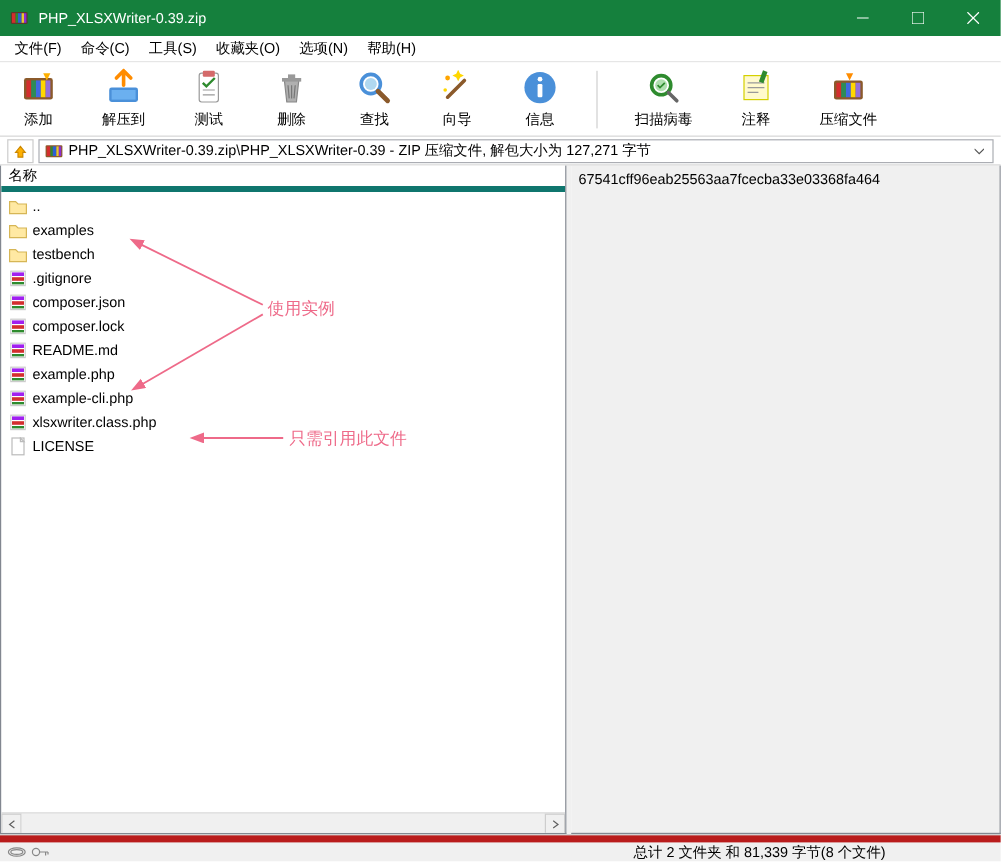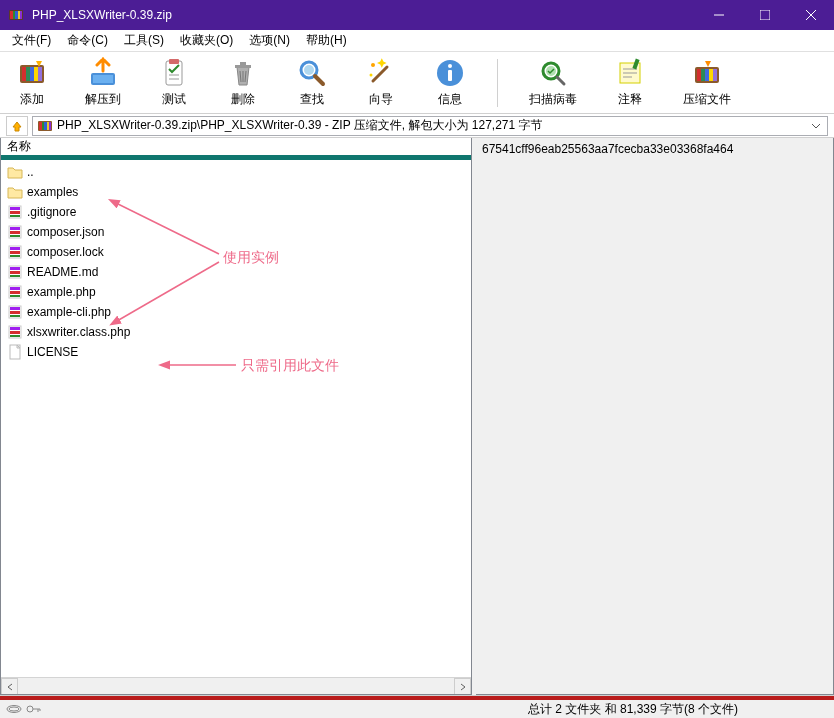--- a/index.html
+++ b/index.html
@@ -1,18 +1,18 @@
 <!DOCTYPE html>
 <html><head>
 <meta charset="utf-8">
 <style>
 * { margin: 0; padding: 0; box-sizing: border-box; font-family: "Microsoft YaHei", "Segoe UI", sans-serif; font-size: 12px; }
 body { background: #fff; width: 834px; height: 718px; overflow: hidden; display: flex; flex-direction: column; }
 
-.titlebar { background: #4c1d95; height: 30px; display: flex; align-items: center; color: #fff; }
+.titlebar { background: #15803d; height: 30px; display: flex; align-items: center; color: #fff; }
 .titlebar-icon { width: 16px; height: 16px; margin: 0 8px; display: flex; align-items: center; justify-content: center; }
 .titlebar-title { flex: 1; font-size: 12px; }
 .titlebar-btns { display: flex; }
 .titlebar-btn { width: 46px; height: 30px; display: flex; align-items: center; justify-content: center; color: #fff; }
 
 .menubar { background: #fff; height: 22px; display: flex; align-items: center; border-bottom: 1px solid #e0e0e0; padding: 0 4px; }
 .menu-item { padding: 2px 8px; }
 
 .toolbar { background: #fff; height: 62px; display: flex; align-items: center; border-bottom: 1px solid #d0d0d0; padding: 2px 6px; gap: 17px; }
 .tool-btn { display: flex; flex-direction: column; align-items: center; justify-content: center; padding: 2px 10px; height: 56px; }
@@ -34,21 +34,21 @@
 .file-row { display: flex; align-items: center; height: 20px; padding: 0 6px; }
 .file-icon { width: 16px; height: 16px; margin-right: 4px; flex-shrink: 0; }
 .file-name { }
 
 .right-panel { flex: 1; border: 1px solid #828790; border-top: none; border-left: none; background: #f0f0f0; padding: 4px 6px; font-family: Consolas, monospace; font-size: 12px; word-break: break-all; }
 
 .splitter { width: 4px; background: #f0f0f0; cursor: col-resize; }
 
 .annotations { position: absolute; top: 0; left: 0; width: 100%; height: 100%; pointer-events: none; }
 
-.statusbar { height: 22px; display: flex; align-items: center; background: #f0f0f0; border-top: 4px solid #b91c1c; }
+.statusbar { height: 22px; display: flex; align-items: center; background: #f0f0f0; border-top: 6px solid #b91c1c; }
 .status-left { padding: 0 6px; display: flex; align-items: center; gap: 4px; }
 .status-text { padding-left: 480px; }
 
 .hscroll { height: 17px; background: #f0f0f0; border-top: 1px solid #d4d4d4; display: flex; }
 .hscroll-btn { width: 17px; height: 17px; background: #f0f0f0; border: 1px solid #cdcdcd; display: flex; align-items: center; justify-content: center; }
 .hscroll-track { flex: 1; background: #f0f0f0; }
 
 svg { display: block; }
 .anno-text { fill: #ee6a89; font-size: 14px; font-family: "Microsoft YaHei"; }
 .anno-arrow { stroke: #ee6a89; stroke-width: 1.5; fill: none; }
@@ -257,20 +257,28 @@
           </div>
           <div class="file-name">..</div>
         </div>
         <div class="file-row">
           <div class="file-icon">
             <svg width="16" height="16">
               <path d="M1 4 L6 4 L8 6 L15 6 L15 14 L1 14 Z" fill="#ffe9a3" stroke="#d6b656"></path>
             </svg>
           </div>
           <div class="file-name">examples</div>
+        </div>
+        <div class="file-row">
+          <div class="file-icon">
+            <svg width="16" height="16">
+              <path d="M1 4 L6 4 L8 6 L15 6 L15 14 L1 14 Z" fill="#ffe9a3" stroke="#d6b656"></path>
+            </svg>
+          </div>
+          <div class="file-name">testbench</div>
         </div>
         <div class="file-row">
           <div class="file-icon">
             <svg width="16" height="16">
               <rect x="2" y="2" width="12" height="12" fill="#fff" stroke="#ccc"></rect>
               <rect x="3" y="3" width="10" height="3" fill="#a020f0"></rect>
               <rect x="3" y="7" width="10" height="3" fill="#d42e2e"></rect>
               <rect x="3" y="11" width="10" height="2" fill="#2e8b2e"></rect>
             </svg>
           </div>

